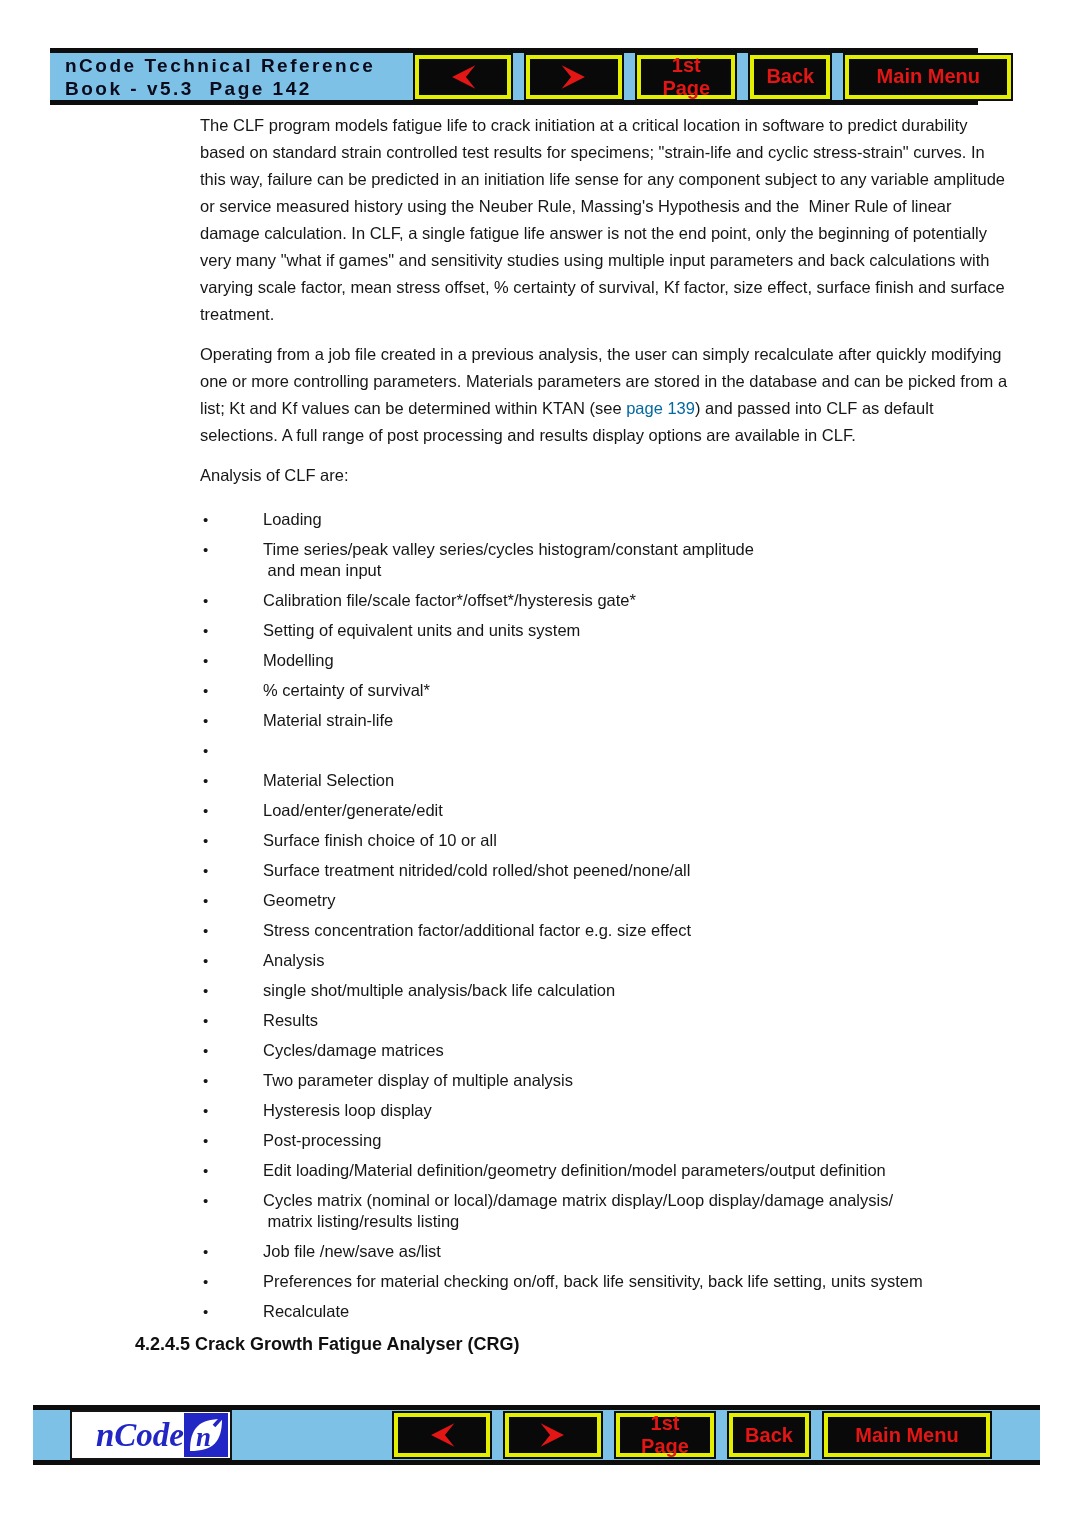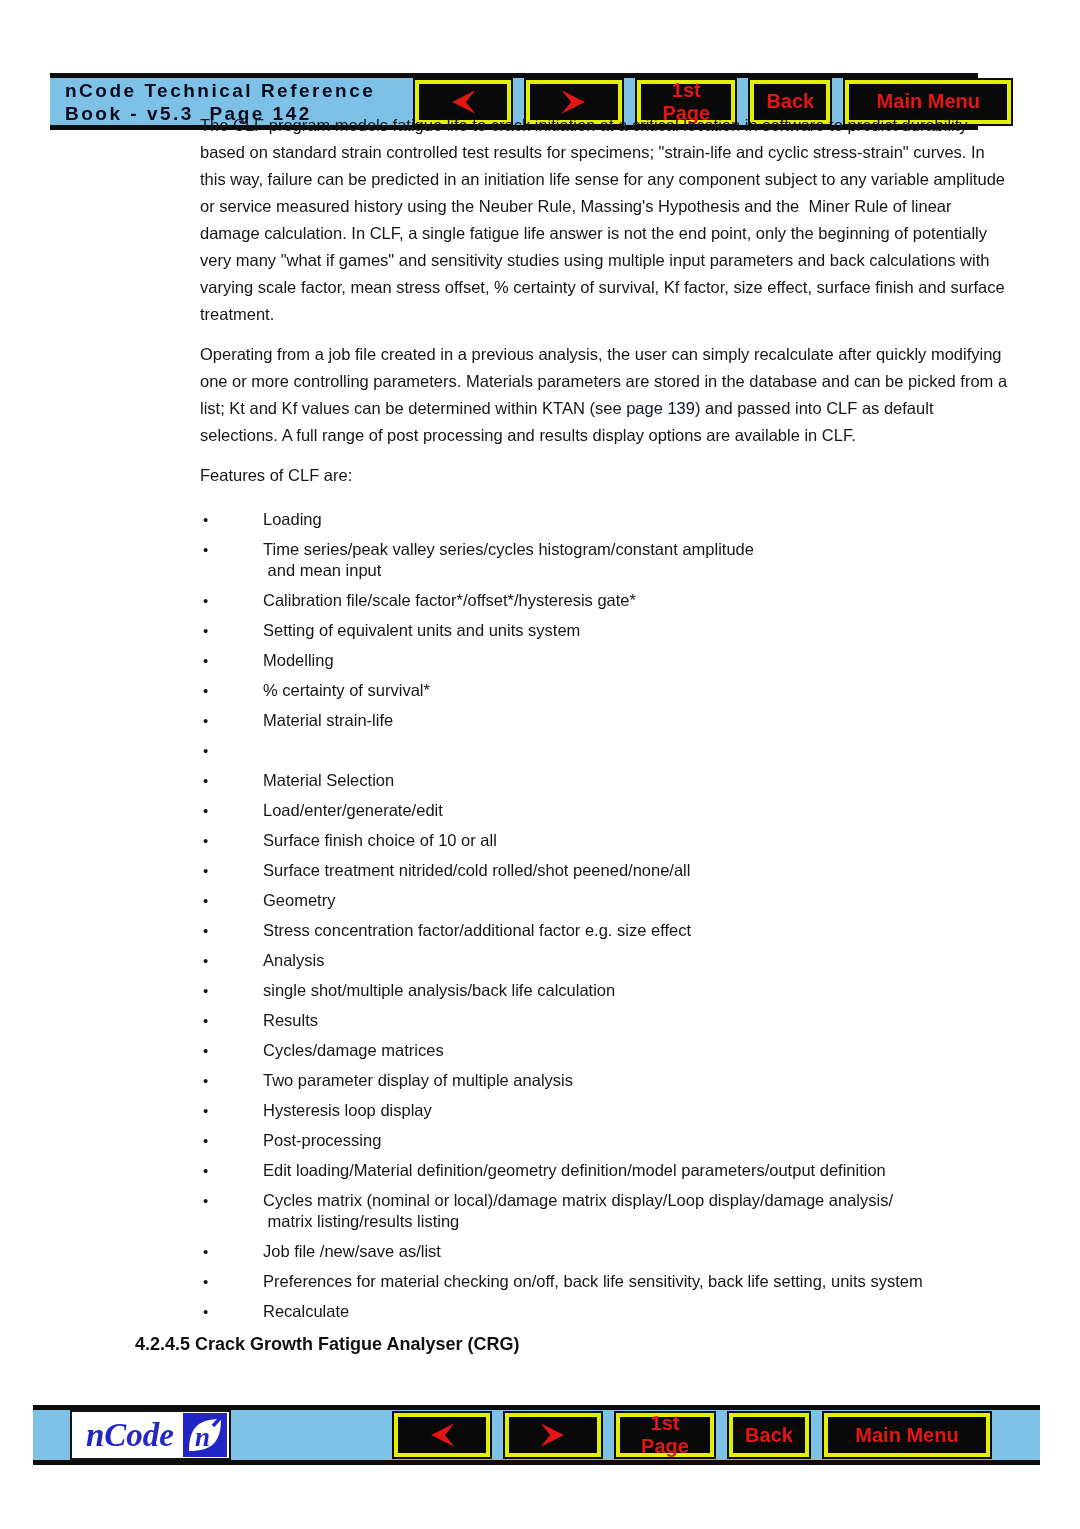--- a/index.html
+++ b/index.html
@@ -7,21 +7,21 @@
     position:relative; width:1080px; height:1529px; background:#ffffff;
     overflow:hidden; font-family:"Liberation Sans", sans-serif; color:#161616;
   }
 
   
   .band {
     position:absolute; background:#7ec1e7; box-sizing:border-box;
     border-top:5px solid #0d0d0d; border-bottom:5px solid #0d0d0d;
     display:flex; align-items:center;
   }
-  #header-band { left:50px; top:48px;  width:928px;  height:57px;margin-top:25px; }
+  #header-band { left:50px; top:48px;  width:928px;  height:57px; }
   #footer-band { left:33px; top:1405px; width:1007px; height:60px; }
 
   .title-block { padding-left:15px; }
   .title-line {
     font-weight:bold; font-size:19px; line-height:23px;
     letter-spacing:2.5px; color:#0b0b1c; white-space:pre;
   }
 
   
   .nav { margin-left:auto; display:flex; align-items:center; gap:15px;padding-left:40px; }
@@ -34,32 +34,32 @@
     justify-content:center; padding:0 6px; cursor:pointer;
   }
   .w-arrow { width:96px; } .w-first { width:98px; }
   .w-back  { width:80px; } .w-menu  { width:166px; }
   .nbtn svg { display:block; }
 
   
   .logo-box {
     margin-left:37px; background:#ffffff; border:2px solid #141414;
     height:50px; box-sizing:border-box; display:flex; align-items:center;
-    padding:0 2px 0 14px; gap:9px;
+    padding:0 2px 0 24px; 
   }
   .logo-text {
     font-family:"Liberation Serif", serif; font-style:italic; font-weight:bold;
     font-size:33px; color:#2126c4; line-height:1;
   }
   .logo-mark { display:block; }
 
   
   #content { position:absolute; left:200px; top:112px; width:812px; font-size:16.5px; }
   p.body  { margin:0 0 13px 0; line-height:27px; white-space:pre-wrap; }
-  .page-link { color:#0f172a; cursor:pointer;text-align:center; }
+  .page-link { color:#0369a1; cursor:pointer;text-align:center; }
   #features-intro { margin:0 0 20px 0; line-height:27px; }
 
   ul.features { list-style:none; margin:0; padding:0; }
   li.feature { display:flex; margin:0 0 9px 0; line-height:21px; }
   .blt  { flex:0 0 63px; width:63px; padding-left:3px; box-sizing:border-box; font-size:15px; }
   .ftxt { white-space:pre-wrap; }
 
   #section-heading {
     position:absolute; left:135px; top:1334px;
     font-size:18px; font-weight:bold; color:#101010;
@@ -93,21 +93,21 @@
       <button class="nbtn w-first">1st Page</button>
       <button class="nbtn w-back">Back</button>
       <button class="nbtn w-menu">Main Menu</button>
     </div>
   </div>
 
   <div id="content">
     <p class="body">The CLF program models fatigue life to crack initiation at a critical location in software to predict durability based on standard strain controlled test results for specimens; "strain-life and cyclic stress-strain" curves. In this way, failure can be predicted in an initiation life sense for any component subject to any variable amplitude or service measured history using the Neuber Rule, Massing's Hypothesis and the  Miner Rule of linear damage calculation. In CLF, a single fatigue life answer is not the end point, only the beginning of potentially very many "what if games" and sensitivity studies using multiple input parameters and back calculations with varying scale factor, mean stress offset, % certainty of survival, Kf factor, size effect, surface finish and surface treatment.</p>
     <p class="body"><span>Operating from a job file created in a previous analysis, the user can simply recalculate after quickly modifying one or more controlling parameters. Materials parameters are stored in the database and can be picked from a list; Kt and Kf values can be determined within KTAN (see </span><span class="page-link">page 139</span><span>) and passed into CLF as default selections. A full range of post processing and results display options are available in CLF.</span></p>
 
-    <p id="features-intro">Features of CLF are:</p>
+    <p id="features-intro">Analysis of CLF are:</p>
 
     <ul class="features">
       <li class="feature">
           <span class="blt">•</span>
           <span class="ftxt">Loading</span>
         </li>
       <li class="feature">
           <span class="blt">•</span>
           <span class="ftxt">Time series/peak valley series/cycles histogram/constant amplitude
  and mean input</span>

